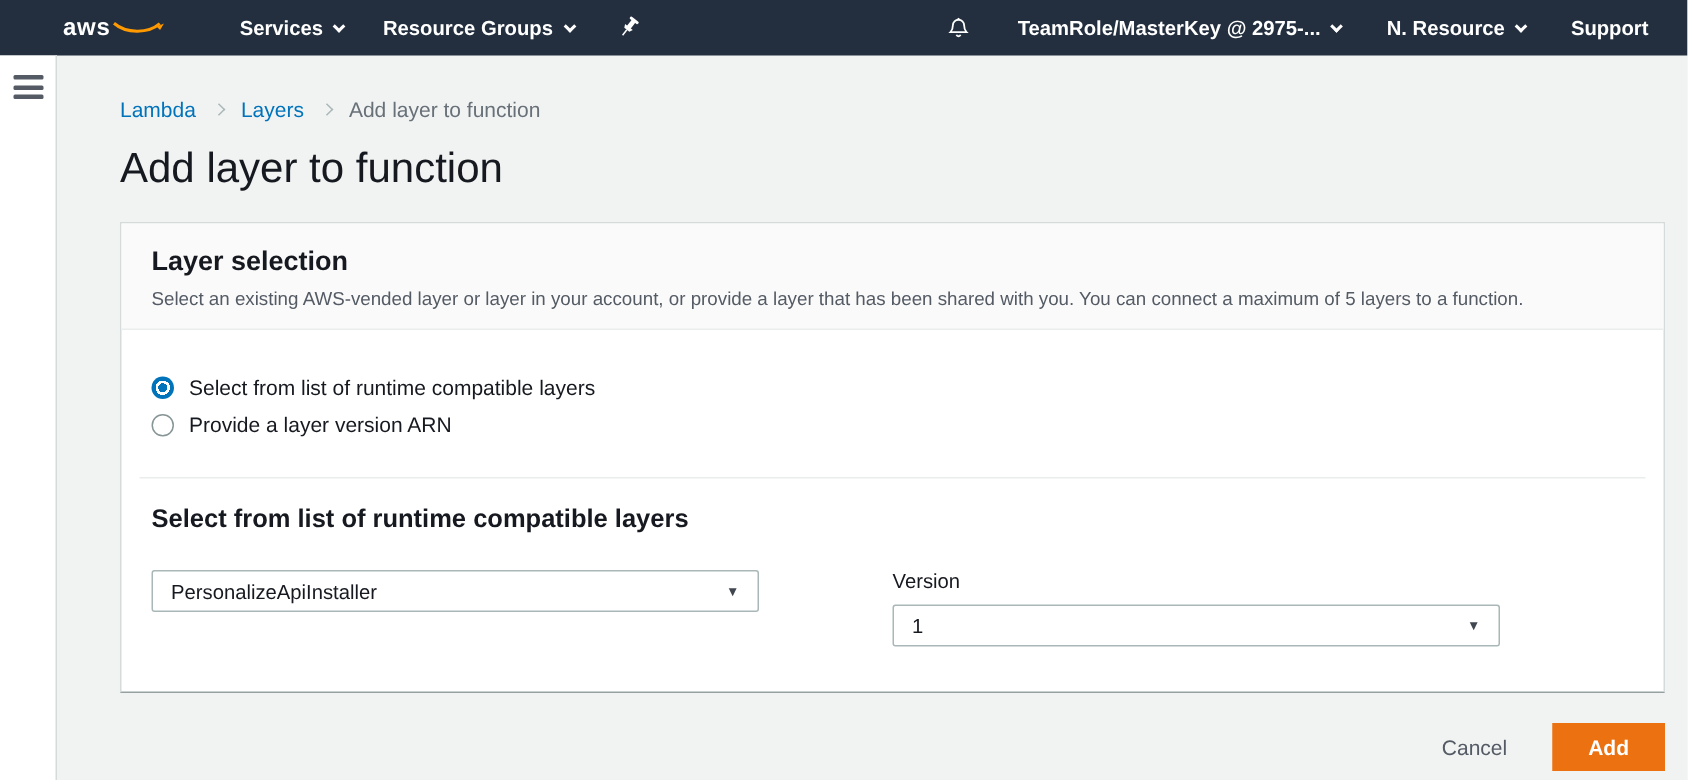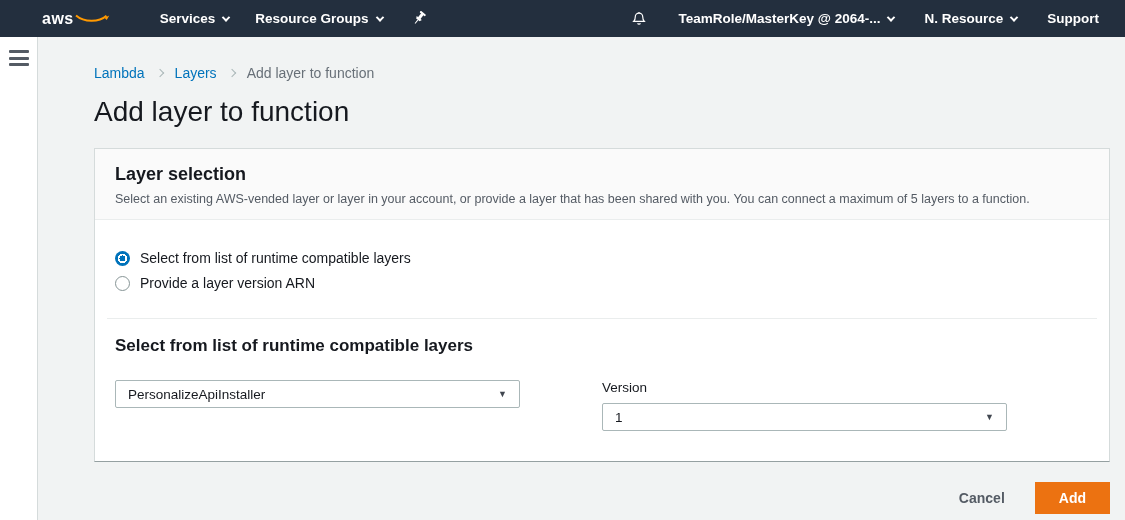--- a/index.html
+++ b/index.html
@@ -23,21 +23,21 @@
   .nav-right { display:flex; align-items:center; }
   .nav-right .nav-item { margin-left:30px; }
   .nav-item.support { margin-right:26px; }
 
   
   .page-wrap { display:flex; height:483px; }
   .left-rail { width:38px; background:#ffffff; border-right:1px solid #d5dbdb; }
   .hamburger { width:20px; margin:13px auto 0; cursor:pointer; }
   .hamburger div { height:3px; background:#545b64; margin-bottom:3.5px; border-radius:1px; }
 
-  .content { flex:1; padding:0 15px 0 56px; }
+  .content { flex:1; padding:0 15px 0 42px; }
 
   .breadcrumb { margin-top:28px; font-size:14px; display:flex; align-items:center; }
   .breadcrumb a { color:#0073bb; text-decoration:none; cursor:pointer; }
   .crumb-current { color:#687078; }
   .crumb-sep { display:inline-block; width:6px; height:6px; border-top:1.5px solid #aab7b8;
     border-right:1.5px solid #aab7b8; transform:rotate(45deg); margin:0 12px; }
 
   .page-title { margin-top:15px; font-size:28px; font-weight:400; color:#16191f; }
 
   
@@ -62,21 +62,21 @@
   .field { flex:1; }
   .field-label { display:block; font-size:13.5px; color:#16191f; margin-bottom:8px; }
   .select-box { width:405px; height:28px; background:#fff; border:1px solid #aab7b8;
     border-radius:2px; display:flex; align-items:center; justify-content:space-between;
     padding:0 12px; cursor:pointer; }
   .select-value { font-size:13.5px; color:#16191f; }
   .select-arrow { font-size:9px; color:#414750; }
 
   
   .footer-actions { display:flex; justify-content:flex-end; align-items:center; margin-top:20px; }
-  .cancel-link { font-size:14px; font-weight:bold; color:#545b64; cursor:pointer; margin-right:30px; }
+  .cancel-link { font-size:14px; font-weight:normal; color:#545b64; cursor:pointer; margin-right:30px; }
   .add-btn { background:#ec7211; border:1px solid #ec7211; border-radius:0; color:#fff;
     font-size:14px; font-weight:bold; padding:7px 23px; cursor:pointer;
     font-family:"Liberation Sans", sans-serif; }
 </style>
 </head>
 <body>
 
 <div class="topnav">
   <div class="logo">
     <span class="logo-text">aws</span>
@@ -112,21 +112,21 @@
   <div class="nav-right">
     <div class="nav-icon-btn">
       <svg width="18" height="18" viewBox="0 0 24 24" fill="none" stroke="#ffffff" stroke-width="1.6">
         <path d="M12 4.2a5 5 0 0 1 5 5c0 3.4.9 4.8 2.1 6H4.9c1.2-1.2 2.1-2.6 2.1-6a5 5 0 0 1 5-5z"></path>
         <path d="M10.2 17.6a1.9 1.9 0 0 0 3.6 0"></path>
         <path d="M12 4.2V2.6"></path>
       </svg>
     </div>
 
     <div class="nav-item">
-      <span>TeamRole/MasterKey @ 2064-...</span>
+      <span>TeamRole/MasterKey @ 2975-...</span>
       <span class="chev"></span>
     </div>
 
     <div class="nav-item">
       <span>N. Resource</span>
       <span class="chev"></span>
     </div>
 
     <div class="nav-item support">
       <span>Support</span>

